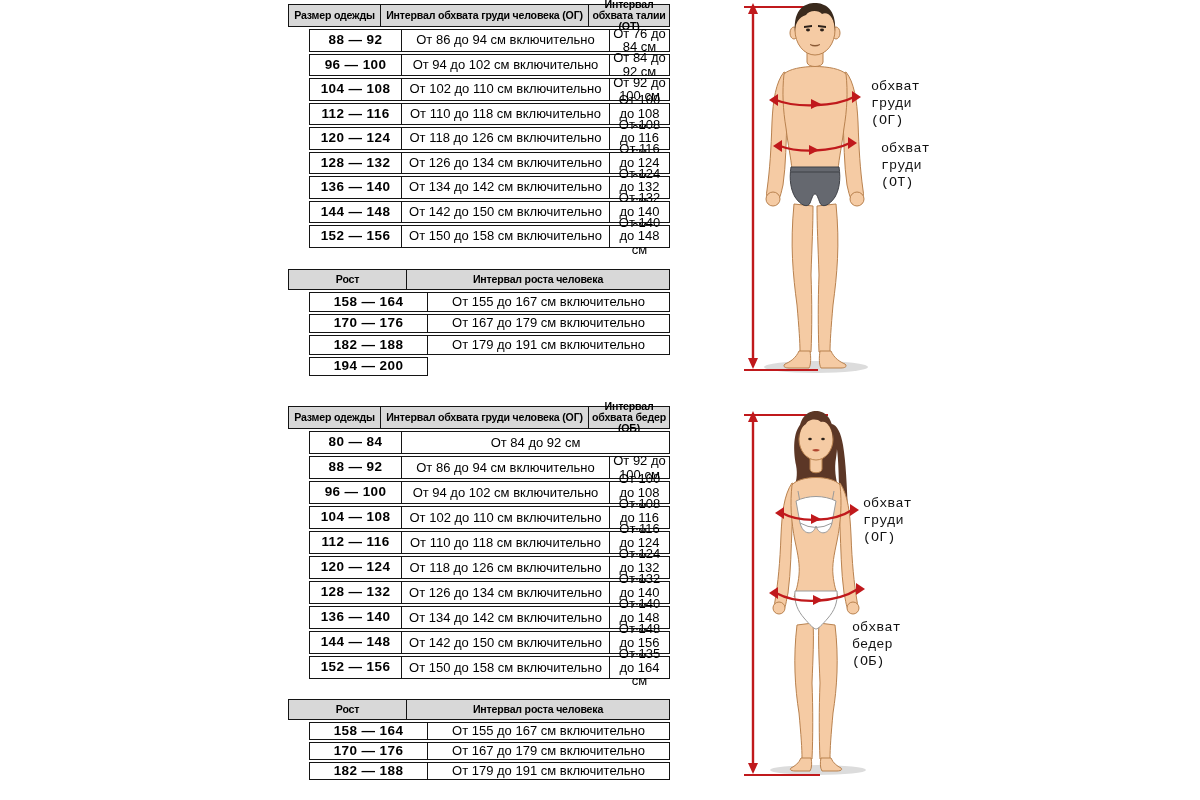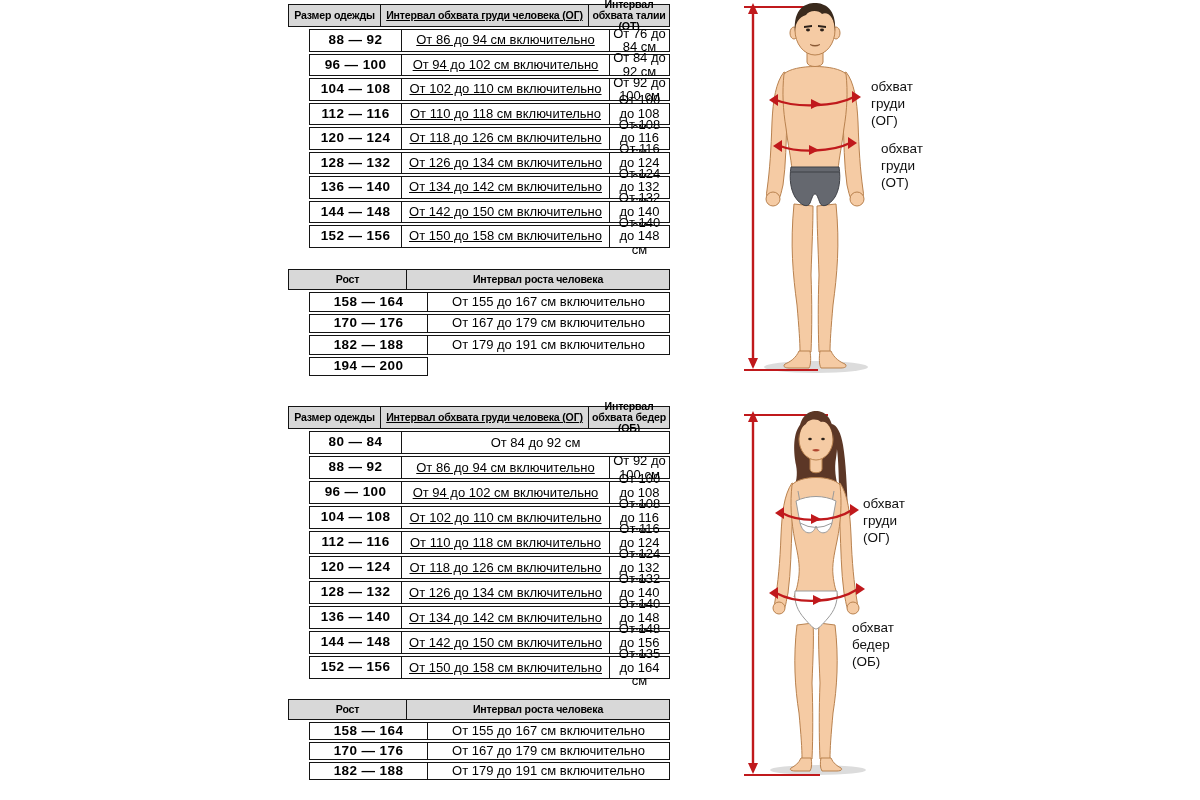--- a/index.html
+++ b/index.html
@@ -16,36 +16,36 @@
     border:1px solid var(--border);border-left:none;background:#fff;
     display:flex;align-items:center;justify-content:center;text-align:center;
     box-sizing:border-box;padding:0 2px;line-height:1.05;
   }
   .tcell.c0{border-left:1px solid var(--border);}
   .thead .tcell{background:var(--header-bg);font-weight:bold;font-size:10.6px;letter-spacing:-0.2px;}
   .trow:not(.thead) .tcell.c0{font-weight:bold;font-size:13.5px;letter-spacing:0.4px;margin-left:21px;}
   .trow:not(.thead) .tcell:not(.c0){font-size:13px;}
   
   .table3 .c0{width:93px;}
-  .table3 .c1{width:208px;text-decoration:underline;}
+  .table3 .c1{width:208px;}
   .table3 .c2{flex:1;}
   
   .table2 .c0{width:119px;}
   .table2 .c1{flex:1;}
   
   .men-size .thead .tcell{height:23px;}      .men-size .trow:not(.thead) .tcell{height:22.5px;}
   .men-height .thead .tcell{height:21px;}    .men-height .trow:not(.thead) .tcell{height:19.5px;}
   .women-size .thead .tcell{height:23px;}    .women-size .trow:not(.thead) .tcell{height:23px;}
   .women-height .thead .tcell{height:21px;}  .women-height .trow:not(.thead) .tcell{height:18px;}
   
   .fig{position:absolute;}
   .red-stroke{stroke:var(--accent);fill:none;}
   .red-fill{fill:var(--accent);stroke:none;}
   .measure-label{
-    position:absolute;font-size:13.5px;line-height:17px;color:#111;white-space:nowrap;
+    position:absolute;font-size:13.5px;line-height:17px;color:#111;white-space:nowrap;font-family:Liberation Mono, monospace;
   }
   .measure-label span{display:block;}
 </style>
 </head>
 <body>
 
 <div class="canvas" style="--accent: #c0191c; --header-bg: #d8d8d8; --border: #141414;">
 
   <div class="dtable table3 men-size" style="left:288px;top:4px;">
       <div class="trow thead">

